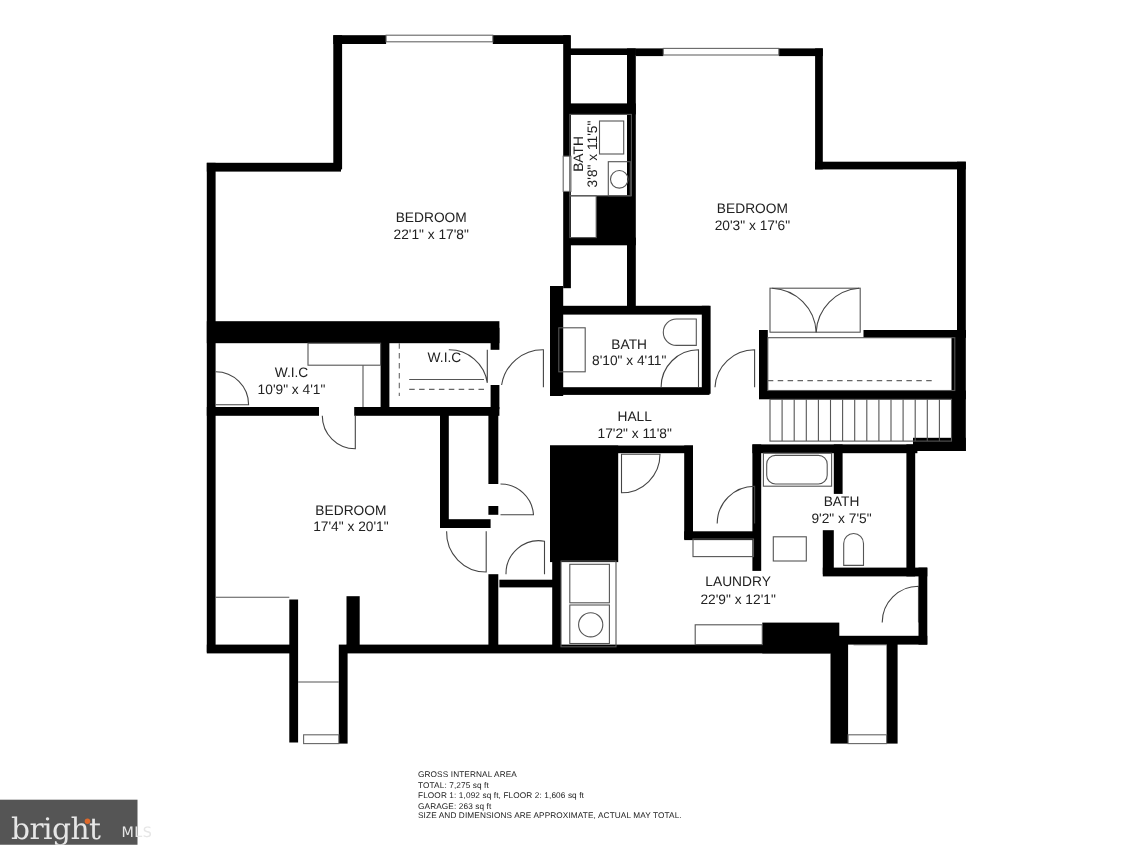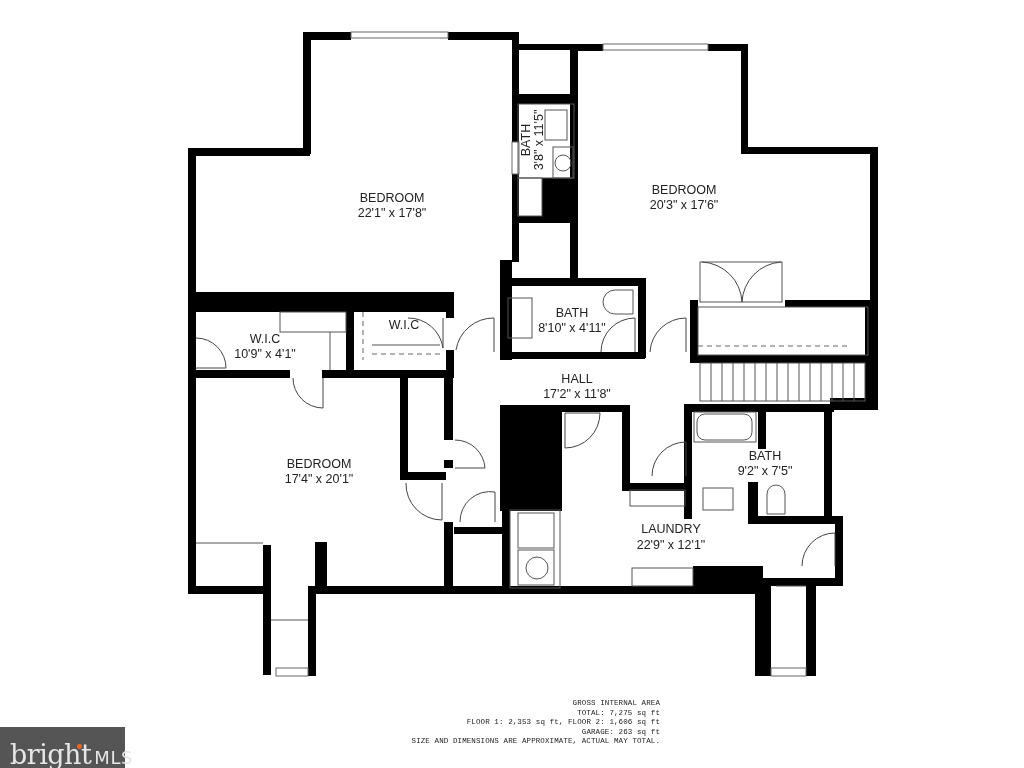--- a/index.html
+++ b/index.html
@@ -4,26 +4,26 @@
 <style>
   html, body { margin: 0; padding: 0; background: #ffffff; }
   body { width: 1024px; height: 768px; position: relative; overflow: hidden; font-family: "Liberation Sans", sans-serif; }
   #plan { position: absolute; left: 0; top: 0; width: 1024px; height: 768px; }
   .wall { fill: #000; }
   .thin { fill: none; stroke: #555; stroke-width: 1; }
   .thin2 { fill: #fff; stroke: #666; stroke-width: 1; }
   .dash { fill: none; stroke: #666; stroke-width: 1; stroke-dasharray: 5 4; }
   .door { fill: none; stroke: #444; stroke-width: 1; }
   .room-label { font-family: "Liberation Sans", sans-serif; font-size: 12.5px; fill: #222; text-anchor: middle; }
-  .footer { position: absolute; left: 380px; top: 699px; width: 280px; text-align: right; font-family: Liberation Mono, monospace; font-size: 7.5px; line-height: 9.6px; color: #222; letter-spacing: 0.1px; }
+  .footer { position: absolute; left: 380px; top: 699px; width: 280px; text-align: left; font-family: Liberation Sans, sans-serif; font-size: 7.5px; line-height: 9.6px; color: #222; letter-spacing: 0.1px; }
   .footer div { white-space: nowrap; }
   .logo { position: absolute; left: 0; top: 727px; width: 125px; height: 55px; background: #555555; display: flex; align-items: center; padding-left: 10px; box-sizing: border-box; }
   .logo-bright { font-family: "DejaVu Serif", serif; font-size: 27px; color: #e6e6e6; letter-spacing: -0.5px; position: relative; line-height: 1; }
   .logo-dot { position: absolute; width: 5px; height: 5px; background: #e0692a; border-radius: 50%; left: 67px; top: 3px; }
-  .logo-mls { font-family: "DejaVu Sans", sans-serif; font-size: 18px; color: #e6e6e6; margin-left: 3px; margin-top: 6px; letter-spacing: 0.5px; }
+  .logo-mls { font-family: "DejaVu Sans", sans-serif; font-size: 13px; color: #e6e6e6; margin-left: 19px; margin-top: 6px; letter-spacing: 0.5px; }
 </style>
 </head>
 <body>
 
 <svg id="plan" viewBox="0 0 1024 768" xmlns="http://www.w3.org/2000/svg">
   <g>
 
     <rect class="wall" x="303" y="32" width="8" height="122"></rect>
     <rect class="wall" x="303" y="32" width="48" height="8"></rect>
     <rect class="wall" x="448" y="32" width="70" height="8"></rect>
@@ -218,21 +218,21 @@
     <text class="room-label" x="765" y="475">9'2" x 7'5"</text>
 
     <text class="room-label" x="671" y="533">LAUNDRY</text>
     <text class="room-label" x="671" y="549">22'9" x 12'1"</text>
   </g>
 </svg>
 
 <div class="footer">
   <div>GROSS INTERNAL AREA</div>
   <div>TOTAL: 7,275 sq ft</div>
-  <div>FLOOR 1: 2,353 sq ft,  FLOOR 2: 1,606 sq ft</div>
+  <div>FLOOR 1: 1,092 sq ft,  FLOOR 2: 1,606 sq ft</div>
   <div>GARAGE: 263 sq ft</div>
   <div>SIZE AND DIMENSIONS ARE APPROXIMATE, ACTUAL MAY TOTAL.</div>
 </div>
 
 <div class="logo">
   <span class="logo-bright"><span>bright</span><span class="logo-dot"></span></span>
   <span class="logo-mls">MLS</span>
 </div>
 
 </body></html>

